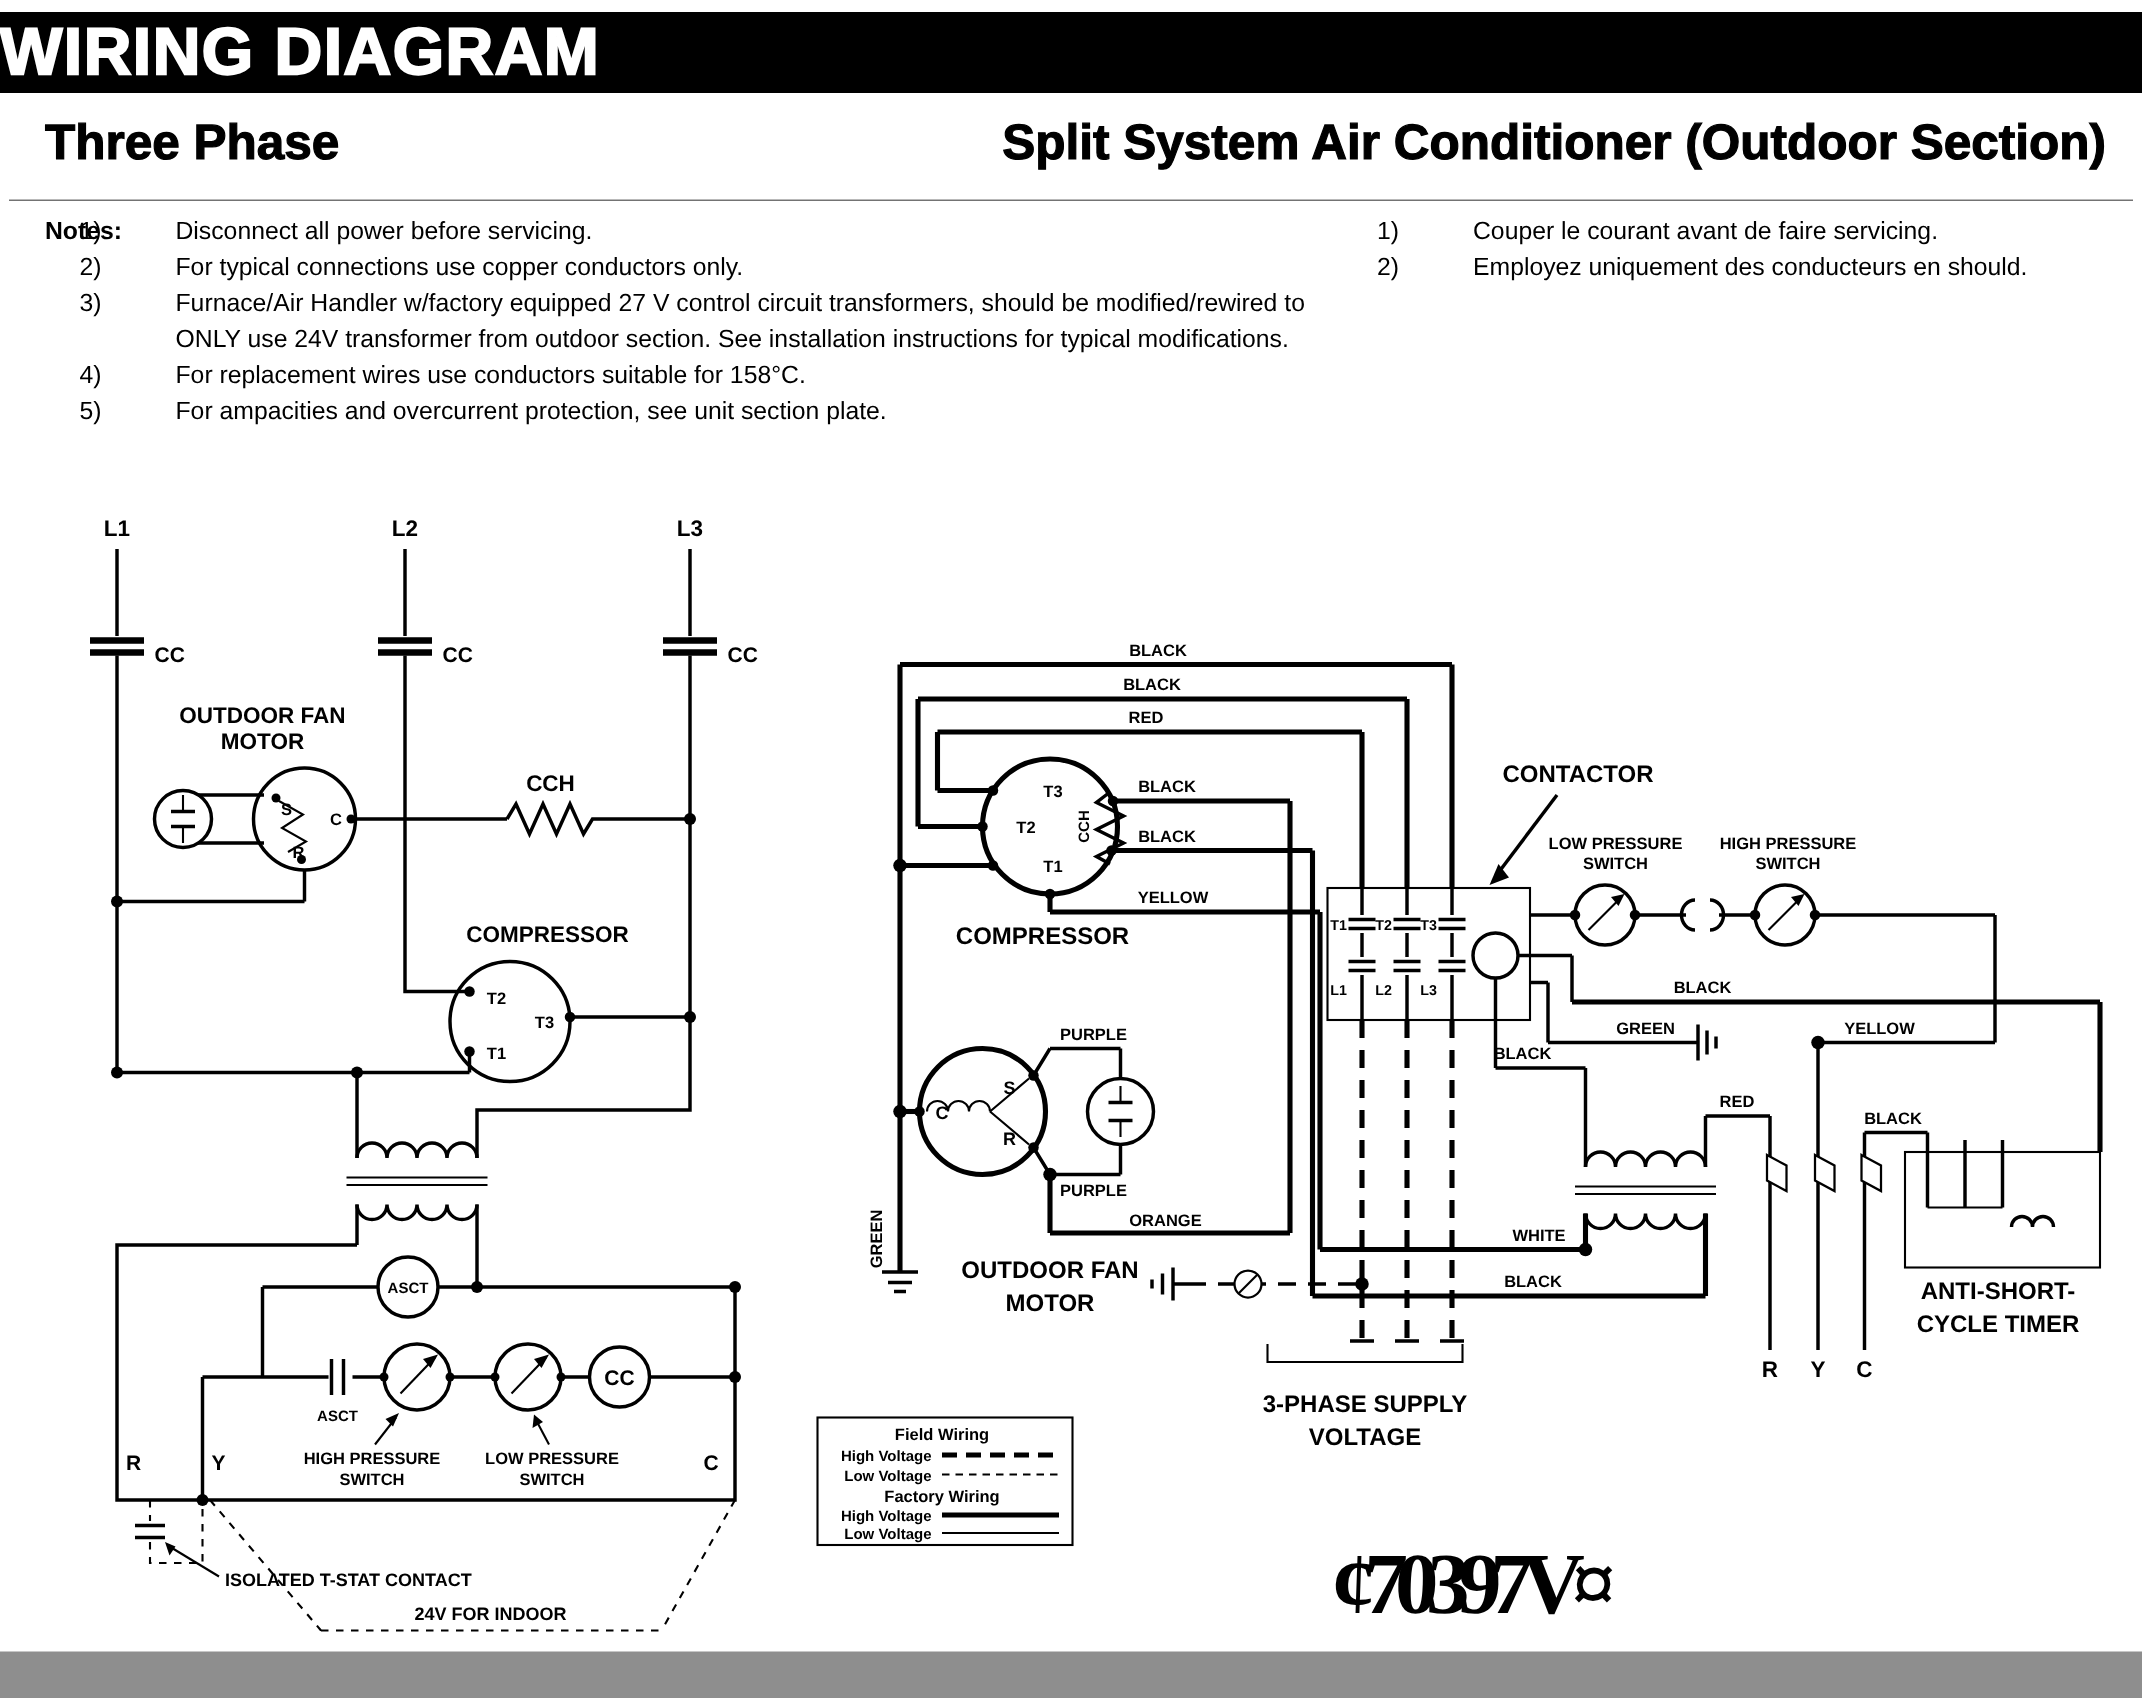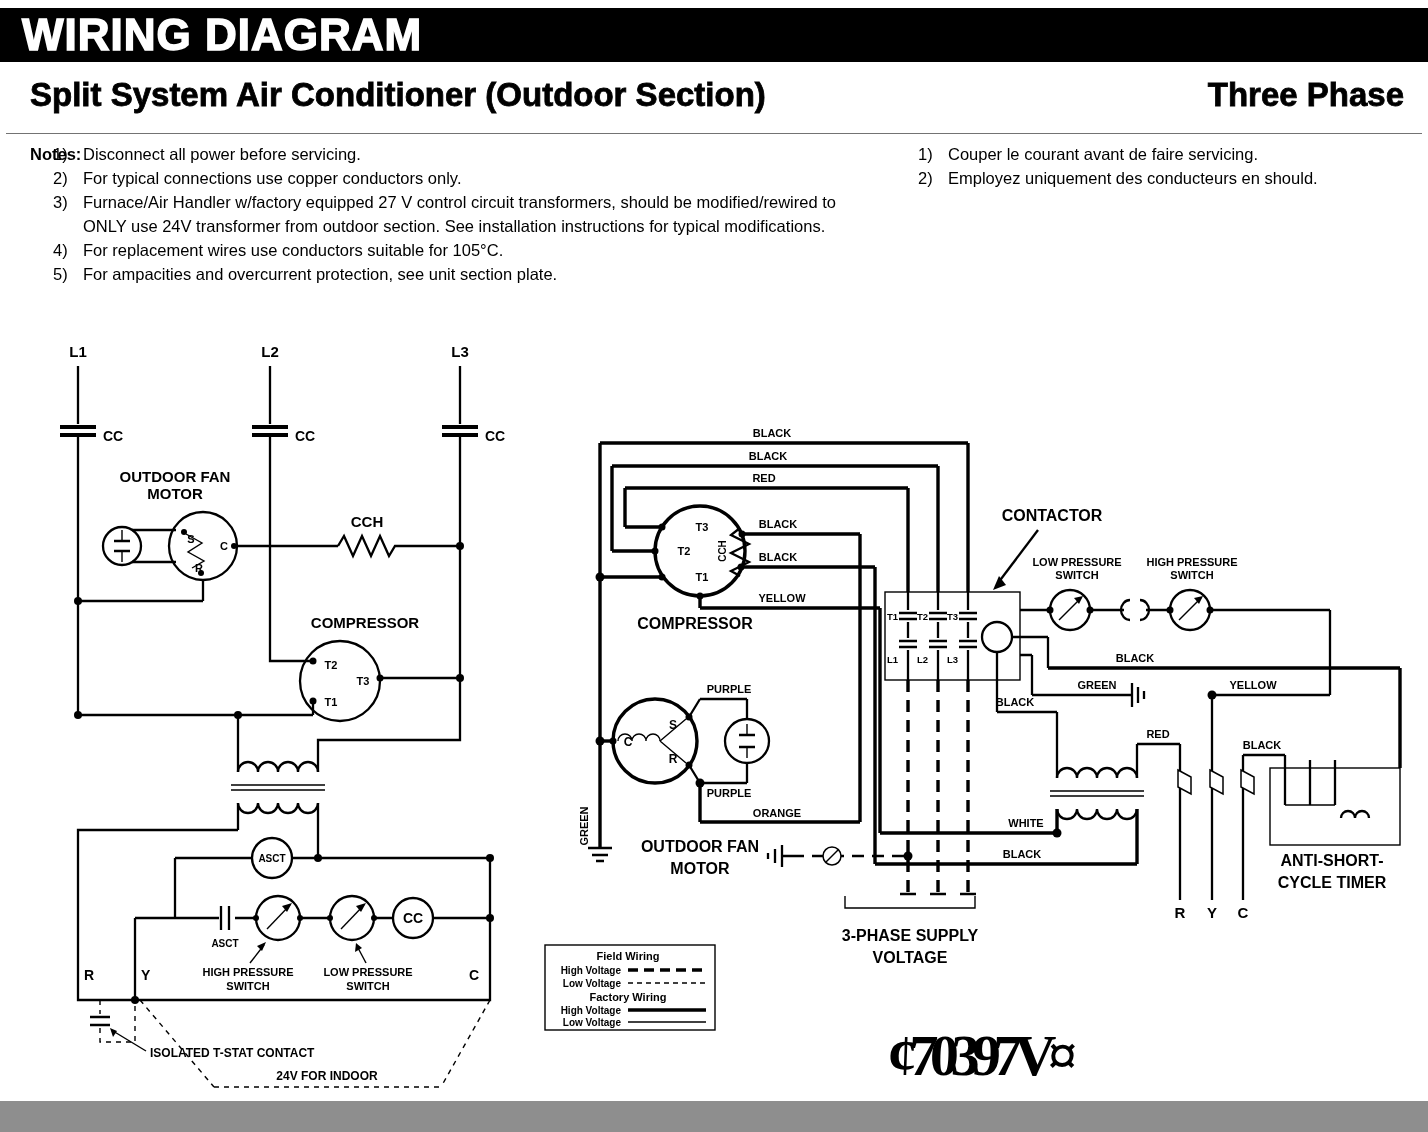--- a/index.html
+++ b/index.html
@@ -1,32 +1,32 @@
 <!DOCTYPE html>
 <html><head>
 <meta charset="utf-8">
 <style>
   html,body{margin:0;padding:0;background:#fff;}
   .page{position:relative;width:1428px;height:1132px;background:#fff;overflow:hidden;
         font-family:"Liberation Sans",sans-serif;color:#000;}
   .title-bar{position:absolute;top:8px;left:0;right:0;height:54px;background:#000;color:#fff;
-             font-size:44px;font-weight:bold;line-height:54px;padding-left:22px;letter-spacing:1px;
+             font-size:44px;font-weight:bold;line-height:54px;letter-spacing:1px;
              -webkit-text-stroke:1.5px #fff;}
   .subtitle-row{position:absolute;top:76px;left:30px;right:24px;display:flex;
                 justify-content:space-between;align-items:baseline;
                 font-size:33px;font-weight:bold;-webkit-text-stroke:.8px #000;}
   .subtitle-rule{position:absolute;top:133px;left:6px;right:6px;height:1px;background:#000;opacity:.55;}
   .notes{position:absolute;top:142px;left:0;right:0;display:flex;
          font-size:16.5px;line-height:24px;}
   .notes-en{position:relative;width:880px;box-sizing:border-box;padding-left:53px;flex:none;}
   .notes-label{position:absolute;left:30px;top:0;font-weight:bold;}
   .notes-fr{padding-left:38px;width:470px;flex:none;}
   .note-row{display:flex;}
   .note-num{width:30px;flex:none;}
-  .note-text{flex:1;}
+  .note-text{flex:1;margin-left:34px;}
   .diagram{position:absolute;left:0;top:0;width:1428px;height:1132px;}
   .diagram text{font-family:"Liberation Sans",sans-serif;fill:#000;}
   .w1{stroke:#000;stroke-width:1.4;fill:none;}
   .w2{stroke:#000;stroke-width:2.3;fill:none;}
   .w3{stroke:#000;stroke-width:3.4;fill:none;}
   .w4{stroke:#000;stroke-width:4.2;fill:none;}
   .dhv{stroke-dasharray:12 8;}
   .dlv{stroke-dasharray:5 5;}
   .dot{fill:#000;stroke:none;}
   .ah{fill:#000;stroke:none;}
@@ -46,43 +46,43 @@
 </head>
 <body>
 
 <div class="page">
 
   <div class="title-bar">
     <span>WIRING DIAGRAM</span>
   </div>
 
   <div class="subtitle-row">
+    <span>Three Phase</span>
     <span>Split System Air Conditioner (Outdoor Section)</span>
-    <span>Three Phase</span>
   </div>
   <div class="subtitle-rule"></div>
 
   <div class="notes">
     <div class="notes-en">
       <div class="notes-label">Notes:</div>
       <div class="note-row">
         <span class="note-num">1)</span>
         <span class="note-text">Disconnect all power before servicing.</span>
       </div>
       <div class="note-row">
         <span class="note-num">2)</span>
         <span class="note-text">For typical connections use copper conductors only.</span>
       </div>
       <div class="note-row">
         <span class="note-num">3)</span>
         <span class="note-text">Furnace/Air Handler w/factory equipped 27 V control circuit transformers, should be modified/rewired to ONLY use 24V transformer from outdoor section. See installation instructions for typical modifications.</span>
       </div>
       <div class="note-row">
         <span class="note-num">4)</span>
-        <span class="note-text">For replacement wires use conductors suitable for 105°C.</span>
+        <span class="note-text">For replacement wires use conductors suitable for 158°C.</span>
       </div>
       <div class="note-row">
         <span class="note-num">5)</span>
         <span class="note-text">For ampacities and overcurrent protection, see unit section plate.</span>
       </div>
     </div>
     <div class="notes-fr">
       <div class="note-row">
         <span class="note-num">1)</span>
         <span class="note-text">Couper le courant avant de faire servicing.</span>

